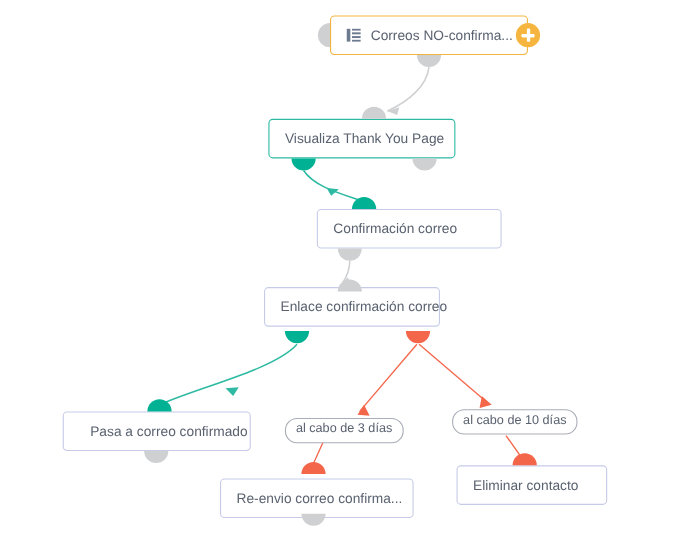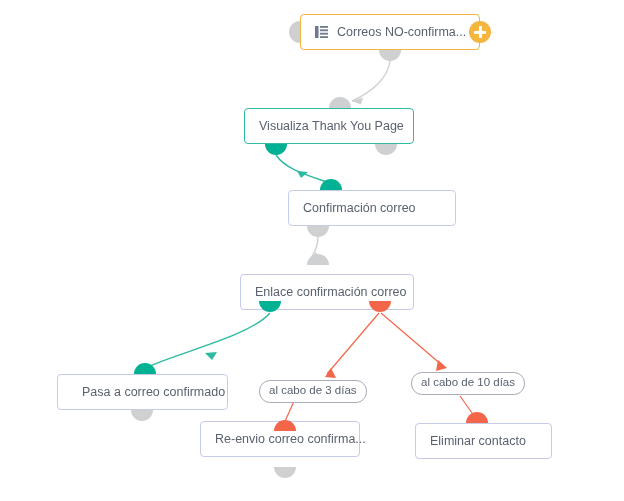--- a/index.html
+++ b/index.html
@@ -162,34 +162,34 @@
   <div class="port bottom teal" style="left:265px; top:144px;"></div>
   <div class="port bottom gray" style="left:375px; top:144px;"></div>
   <div class="port top gray" style="left:329px; top:97px;"></div>
 
   <div class="node" style="left:240px; top:190px; width:168px; height:36px;margin-left:48px;">
     <span class="node-label">Confirmación correo</span>
   </div>
   <div class="port top teal" style="left:320px; top:179px;"></div>
   <div class="port bottom gray" style="left:307px; top:226px;"></div>
 
-  <div class="node" style="left:240px; top:274px; width:174px; height:36px;">
+  <div class="node" style="left:240px; top:261px; width:160px; height:36px;">
     <span class="node-label">Enlace confirmación correo</span>
   </div>
   <div class="port top gray" style="left:307px; top:254px;"></div>
   <div class="port bottom teal" style="left:259px; top:301px;"></div>
   <div class="port bottom red" style="left:369px; top:301px;"></div>
 
   <div class="node" style="left:57px; top:374px; width:171px; height:36px;padding-left:24px;">
     <span class="node-label">Pasa a correo confirmado</span>
   </div>
   <div class="port top teal" style="left:134px; top:363px;"></div>
   <div class="port bottom gray" style="left:131px; top:410px;"></div>
 
-  <div class="node" style="left:200px; top:421px; width:160px; height:36px;">
+  <div class="node" style="left:200px; top:435px; width:176px; height:36px;">
     <span class="node-label">Re-envio correo confirma...</span>
   </div>
   <div class="port top red" style="left:274px; top:420px;"></div>
   <div class="port bottom gray" style="left:274px; top:467px;"></div>
 
   <div class="node" style="left:415px; top:423px; width:137px; height:36px;">
     <span class="node-label">Eliminar contacto</span>
   </div>
   <div class="port top red" style="left:466px; top:412px;"></div>
 

